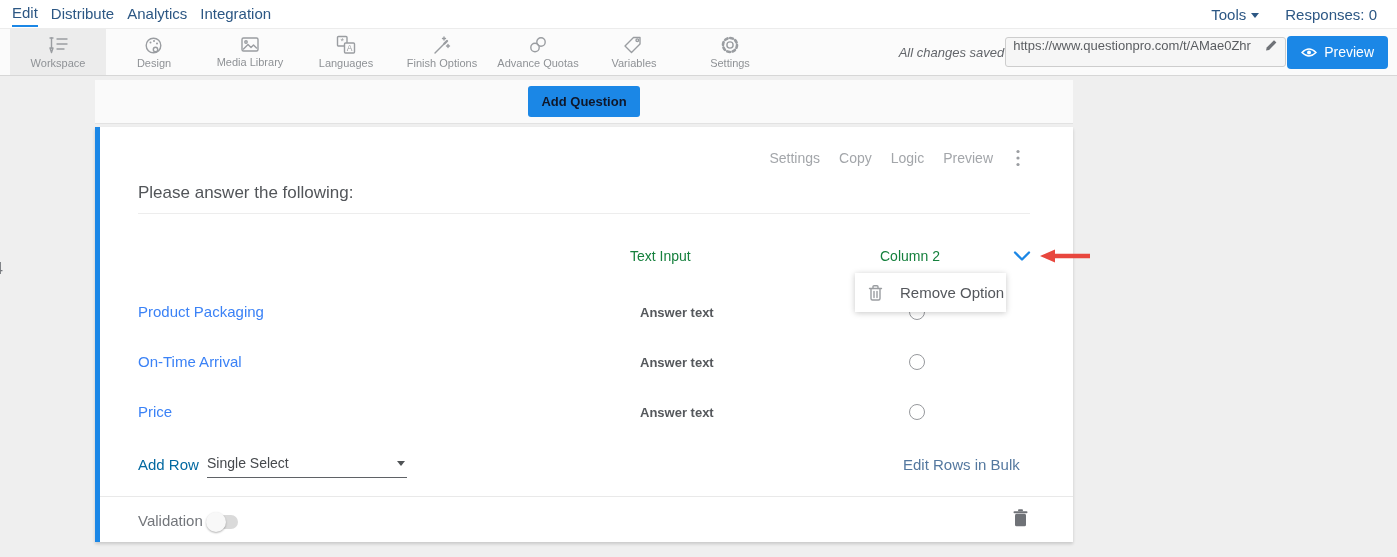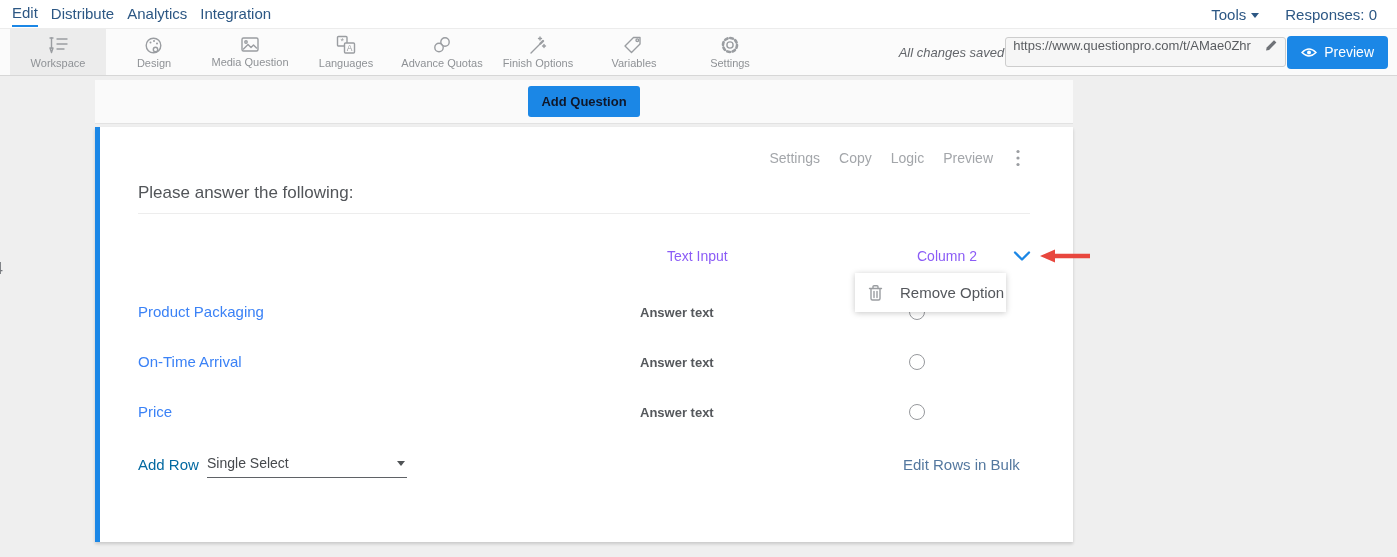--- a/index.html
+++ b/index.html
@@ -35,21 +35,21 @@
   .qnum { position:absolute; left:-6px; top:184px; font-size:16px; color:#75787d; }
   .col { position:absolute; left:95px; top:4px; width:978px; }
   .strip { height:44px; background:#fafafa; border-bottom:1px solid #e2e2e2; display:flex; align-items:center; justify-content:center; }
   .add-q { background:#1b87e6; color:#0f172a; font-weight:bold; font-size:13px; border:none; border-radius:3px; padding:8px 13px; cursor:pointer; font-family:"Liberation Sans",sans-serif; }
   .card { position:relative; margin-top:3px; height:415px; background:#ffffff; border-left:5px solid #1b87e6; box-shadow:0 2px 3px rgba(0,0,0,0.16); }
   .actions { position:absolute; top:22px; right:53px; display:flex; align-items:center; gap:19px; }
   .action-link { font-size:14px; color:#a3a6aa; cursor:pointer; }
   .dots-btn { margin-left:4px; cursor:pointer; display:flex; }
   .q-title { position:absolute; top:56px; left:38px; font-size:17px; color:#525559; cursor:text; }
   .t-divider { position:absolute; top:86px; left:38px; right:43px; border-top:1px solid #ededed; }
-  .col-h { position:absolute; top:121px; font-size:14px; color:#8b5cf6; cursor:text;margin-left:37px; }
+  .col-h { position:absolute; top:121px; font-size:14px; color:#15803d; cursor:text; }
   .col-h1 { left:530px; }
   .col-h2 { left:780px; }
   .chev { position:absolute; top:124px; left:913px; cursor:pointer; display:flex; }
   .arrow { position:absolute; top:122px; left:940px; }
   .row-label { position:absolute; left:38px; font-size:15px; color:#3b82f6; cursor:text; }
   .row-answer { position:absolute; left:540px; font-size:13px; font-weight:bold; color:#55585c; cursor:text; }
   .radio { position:absolute; left:809px; width:16px; height:16px; border:1.5px solid #97999d; border-radius:50%; background:#fff; cursor:pointer; }
   .dropdown { position:absolute; top:146px; left:755px; width:151px; height:39px; background:#fff; box-shadow:0 1px 6px rgba(0,0,0,0.22); display:flex; align-items:center; gap:17px; padding-left:13px; z-index:5; cursor:pointer; }
   .dd-label { font-size:15px; color:#54575c; }
   .add-row-link { position:absolute; top:329px; left:38px; font-size:15px; color:#0369a1; cursor:pointer; }
@@ -111,54 +111,54 @@
     <span class="tb-label">Design</span>
   </div>
   <div class="tb-item">
     <span class="tb-icon">
       <svg width="22" height="18" viewBox="0 0 22 18" class="icon-stroke">
         <rect x="3" y="2" width="16" height="13" rx="1.5"></rect>
         <circle cx="7" cy="6" r="1.2"></circle>
         <path d="M4.5 13 L9 8.5 L12 11.5 L14.5 9 L17.5 12"></path>
       </svg>
     </span>
-    <span class="tb-label">Media Question</span>
+    <span class="tb-label">Media Library</span>
   </div>
   <div class="tb-item">
     <span class="tb-icon">
       <svg width="22" height="20" viewBox="0 0 22 20" class="icon-stroke">
         <rect x="2.5" y="1.5" width="9.5" height="9.5" rx="1"></rect>
         <text x="7.2" y="9" font-size="9" text-anchor="middle" fill="#9a9da1" stroke="none" font-family="Liberation Sans, sans-serif">*</text>
         <rect x="9.5" y="8" width="10" height="10" rx="1" fill="#fbfbfb"></rect>
         <text x="14.5" y="16" font-size="8.5" text-anchor="middle" fill="#9a9da1" stroke="none" font-family="Liberation Sans, sans-serif">A</text>
       </svg>
     </span>
     <span class="tb-label">Languages</span>
-  </div>
-  <div class="tb-item">
-    <span class="tb-icon">
-      <svg width="22" height="20" viewBox="0 0 22 20" class="icon-stroke">
-        <circle cx="8" cy="12.5" r="4.2"></circle>
-          <circle cx="14" cy="7" r="4.2"></circle>
-      </svg>
-    </span>
-    <span class="tb-label">Advance Quotas</span>
   </div>
   <div class="tb-item">
     <span class="tb-icon">
       <svg width="22" height="19" viewBox="0 0 22 19" class="icon-stroke">
         <line x1="4" y1="17" x2="13.5" y2="7.5"></line>
         <line x1="13.5" y1="7.5" x2="16" y2="5" stroke-width="2.4"></line>
         <line x1="15.5" y1="10" x2="18.5" y2="10"></line>
           <line x1="17" y1="8.5" x2="17" y2="11.5"></line>
         <line x1="11.5" y1="2.5" x2="14.5" y2="2.5"></line>
           <line x1="13" y1="1" x2="13" y2="4"></line>
       </svg>
     </span>
     <span class="tb-label">Finish Options</span>
+  </div>
+  <div class="tb-item">
+    <span class="tb-icon">
+      <svg width="22" height="20" viewBox="0 0 22 20" class="icon-stroke">
+        <circle cx="8" cy="12.5" r="4.2"></circle>
+          <circle cx="14" cy="7" r="4.2"></circle>
+      </svg>
+    </span>
+    <span class="tb-label">Advance Quotas</span>
   </div>
   <div class="tb-item">
     <span class="tb-icon">
       <svg width="22" height="20" viewBox="0 0 22 20" class="icon-stroke">
         <path d="M10.5 2.5 h6.5 v6.5 l-8.5 8.5 -6.5 -6.5 Z"></path>
         <circle cx="14.3" cy="5.2" r="1.3"></circle>
       </svg>
     </span>
     <span class="tb-label">Variables</span>
   </div>
@@ -258,15 +258,28 @@
       <span class="row-answer" style="top:278px;">Answer text</span>
       <span class="radio" style="top:277px;"></span>
 
       <span class="add-row-link">Add Row</span>
       <div class="row-select">
         <span class="row-select-text">Single Select</span>
         <span class="caret-down"></span>
       </div>
       <span class="edit-bulk">Edit Rows in Bulk</span>
 
+      <div class="card-footer">
+        <span class="validation-label">Validation</span>
+        <span class="toggle">
+          <span class="toggle-knob"></span>
+        </span>
+        <span class="trash-del">
+          <svg width="15" height="18" viewBox="0 0 15 18">
+            <rect x="2" y="4.8" width="11" height="12.5" rx="1.5" fill="#6f7277"></rect>
+            <rect x="0.5" y="2.3" width="14" height="2" rx="1" fill="#6f7277"></rect>
+            <rect x="5" y="0.3" width="5" height="2" rx="1" fill="#6f7277"></rect>
+          </svg>
+        </span>
+      </div>
     </div>
   </div>
 </div>
 
 </body></html>

